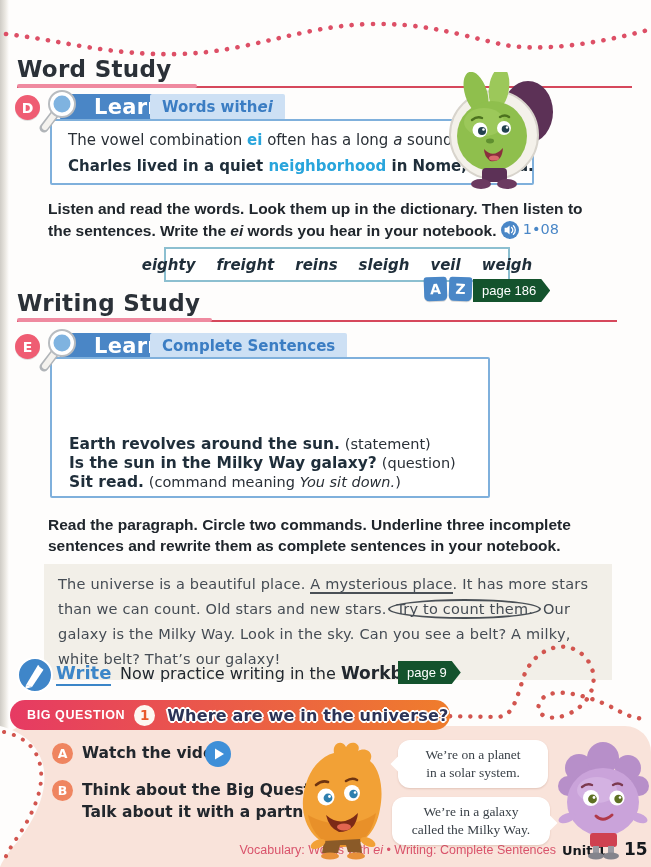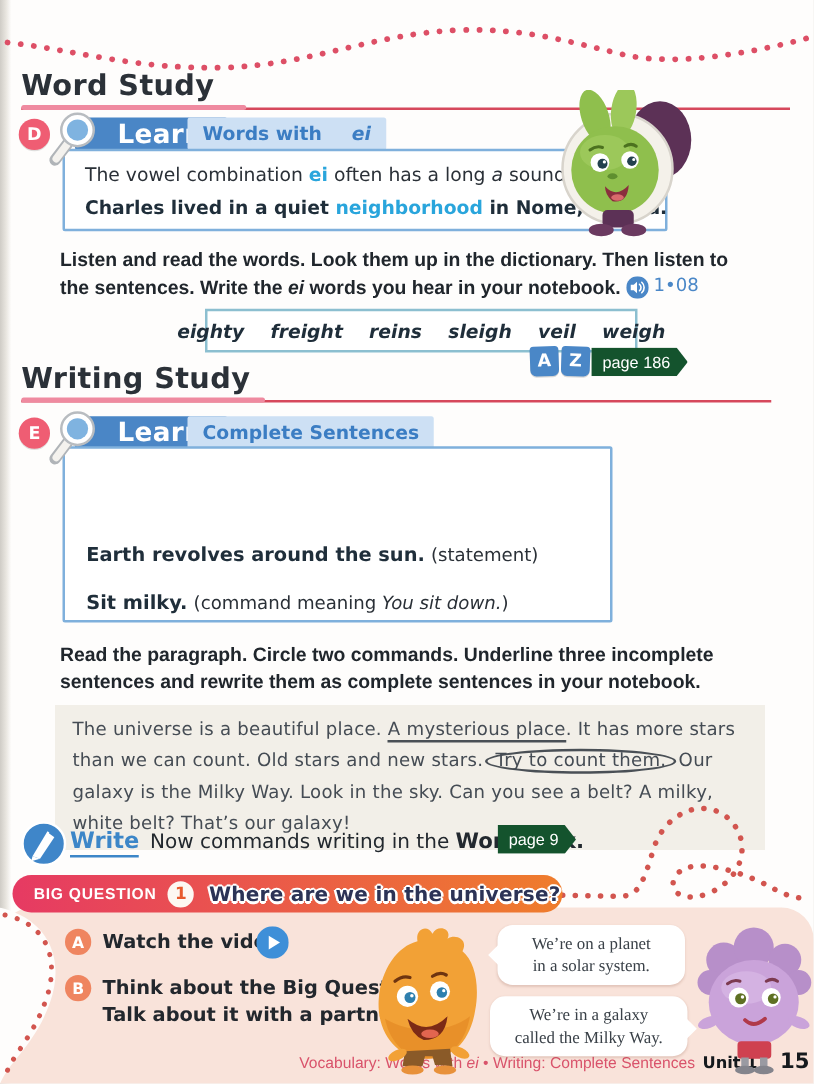--- a/index.html
+++ b/index.html
@@ -103,21 +103,21 @@
   </svg>
 
   <div class="abs study-title" style="left:17px;top:56px;">Word Study</div>
   <div class="rule-line" style="left:17px;top:86px;width:615px;"></div>
   <div class="rule-line-thick" style="left:17px;top:84px;width:180px;"></div>
 
   <div class="badge-circle" style="left:15px;top:95px;">D</div>
   <div class="learn-chip" style="left:60px;top:94px;width:88px;">
     <span>Learn</span>
   </div>
-  <div class="topic-chip" style="left:150px;top:94px;gap:24px;">
+  <div class="topic-chip" style="left:150px;top:94px;">
     <span>Words with </span>
       <span class="it">ei</span>
   </div>
   <svg class="abs" style="left:36px;top:86px;z-index:3;" width="46" height="48">
     <line x1="18" y1="29" x2="8" y2="42" stroke="#b0b4b8" stroke-width="9" stroke-linecap="round"></line>
     <line x1="18" y1="29" x2="9" y2="41" stroke="#f4f2ee" stroke-width="6" stroke-linecap="round"></line>
     <circle cx="26" cy="18" r="13" fill="#fff" stroke="#b8bcc0" stroke-width="2"></circle>
     <circle cx="26" cy="18" r="8.5" fill="#7fb3e0"></circle>
   </svg>
 
@@ -194,41 +194,45 @@
     <line x1="18" y1="29" x2="9" y2="41" stroke="#f4f2ee" stroke-width="6" stroke-linecap="round"></line>
     <circle cx="26" cy="18" r="13" fill="#fff" stroke="#b8bcc0" stroke-width="2"></circle>
     <circle cx="26" cy="18" r="8.5" fill="#7fb3e0"></circle>
   </svg>
 
   <div class="learn-box" style="left:50px;top:357px;width:436px;height:137px;">
     <div class="example-line" style="left:17px;top:76px;">
       <b>Earth revolves around the sun.</b>
       <span class="note">(statement)</span>
     </div>
+    <div class="example-line" style="left:17px;top:95px;">
+      <b>Is the sun in the Milky Way galaxy?</b>
+      <span class="note">(question)</span>
+    </div>
     <div class="example-line" style="left:17px;top:114px;">
-      <b>Sit milky.</b>
+      <b>Sit read.</b>
       <span class="note">(command meaning </span><span class="note it">You sit down.</span><span class="note">)</span>
     </div>
   </div>
 
   <div class="instruction" style="left:48px;top:514px;width:545px;">Read the paragraph. Circle two commands. Underline three incomplete sentences and rewrite them as complete sentences in your notebook.</div>
 
   <div class="read-par" style="left:44px;top:564px;width:540px;">
     <span>The universe is a beautiful place. </span><span class="u-hand">A mysterious place</span><span>. It has more stars than we can count. Old stars and new stars. </span><span class="circle-hand">Try to count them.</span><span> Our galaxy is the Milky Way. Look in the sky. Can you see a belt? A milky, white belt? That’s our galaxy!</span>
   </div>
 
   <svg class="abs" style="left:16px;top:656px;" width="38" height="38" viewBox="0 0 38 38">
     <circle cx="19" cy="19" r="17" fill="#3f86c9" stroke="#fff" stroke-width="2"></circle>
     <polygon points="10,29 22,9 28,13 16,31" fill="#fff"></polygon>
     <polygon points="10,29 16,31 9,33" fill="#fff"></polygon>
     <line x1="23.5" y1="10" x2="29" y2="14" stroke="#3f86c9" stroke-width="1.4"></line>
   </svg>
   <div class="abs write-label" style="left:56px;top:662px;">Write</div>
   <div class="abs write-text" style="left:120px;top:663px;">
-    <span>Now commands writing in the </span><b>Workbook.</b>
+    <span>Now practice writing in the </span><b>Workbook.</b>
   </div>
   <div class="abs" style="left:398px;top:663px;">
     <span class="page-tag">page 9</span>
   </div>
 
   <div class="bq-bar">
     <span class="bq-label">BIG QUESTION</span>
     <span class="bq-num">1</span>
     <span class="bq-question">Where are we in the universe?</span>
   </div>

